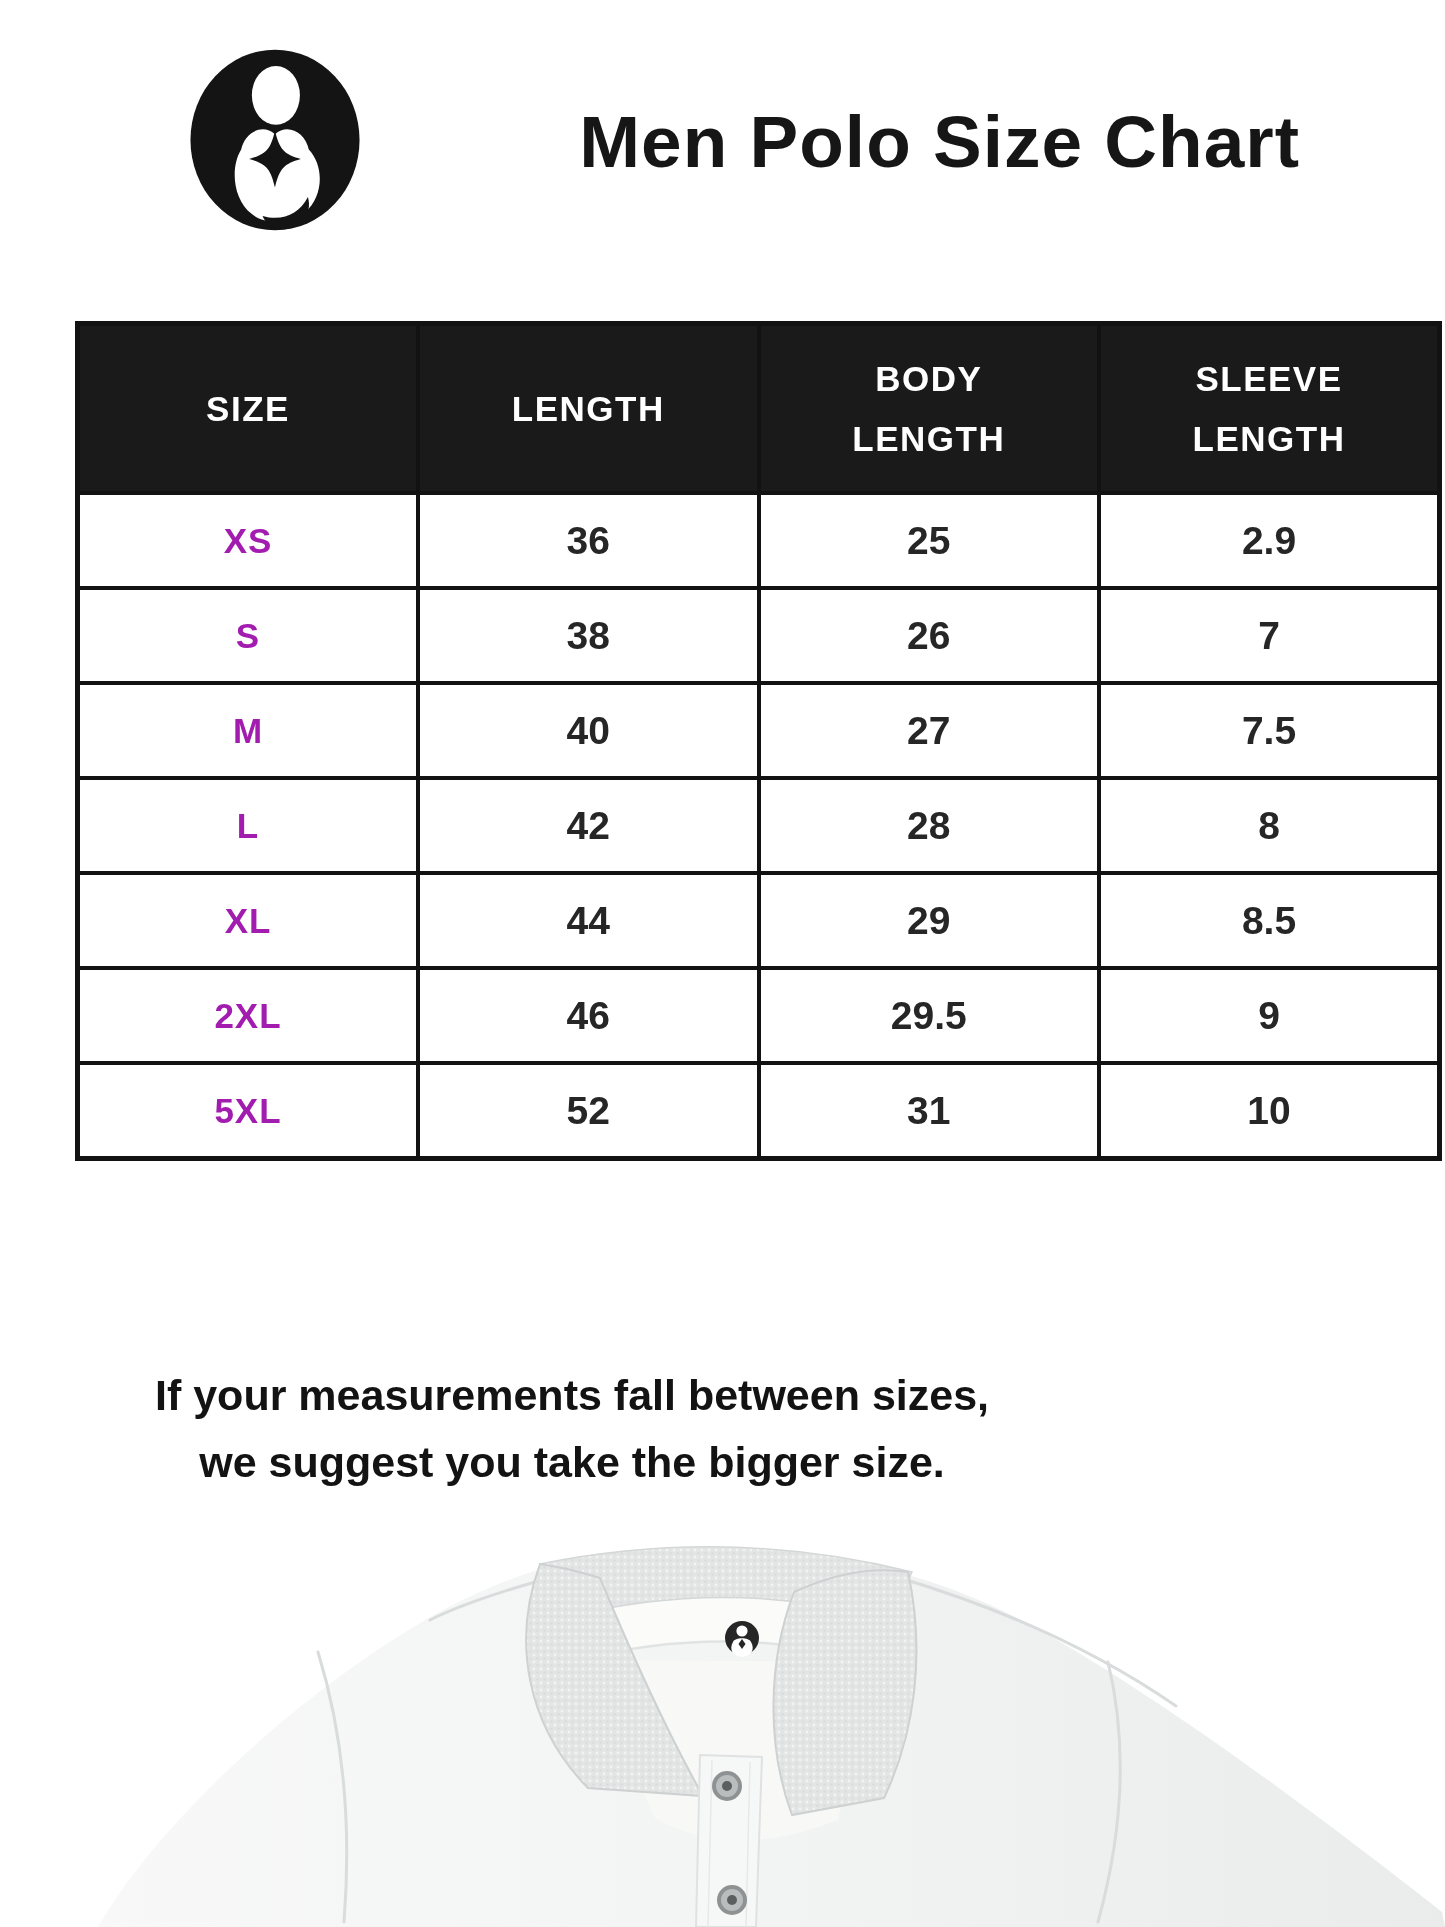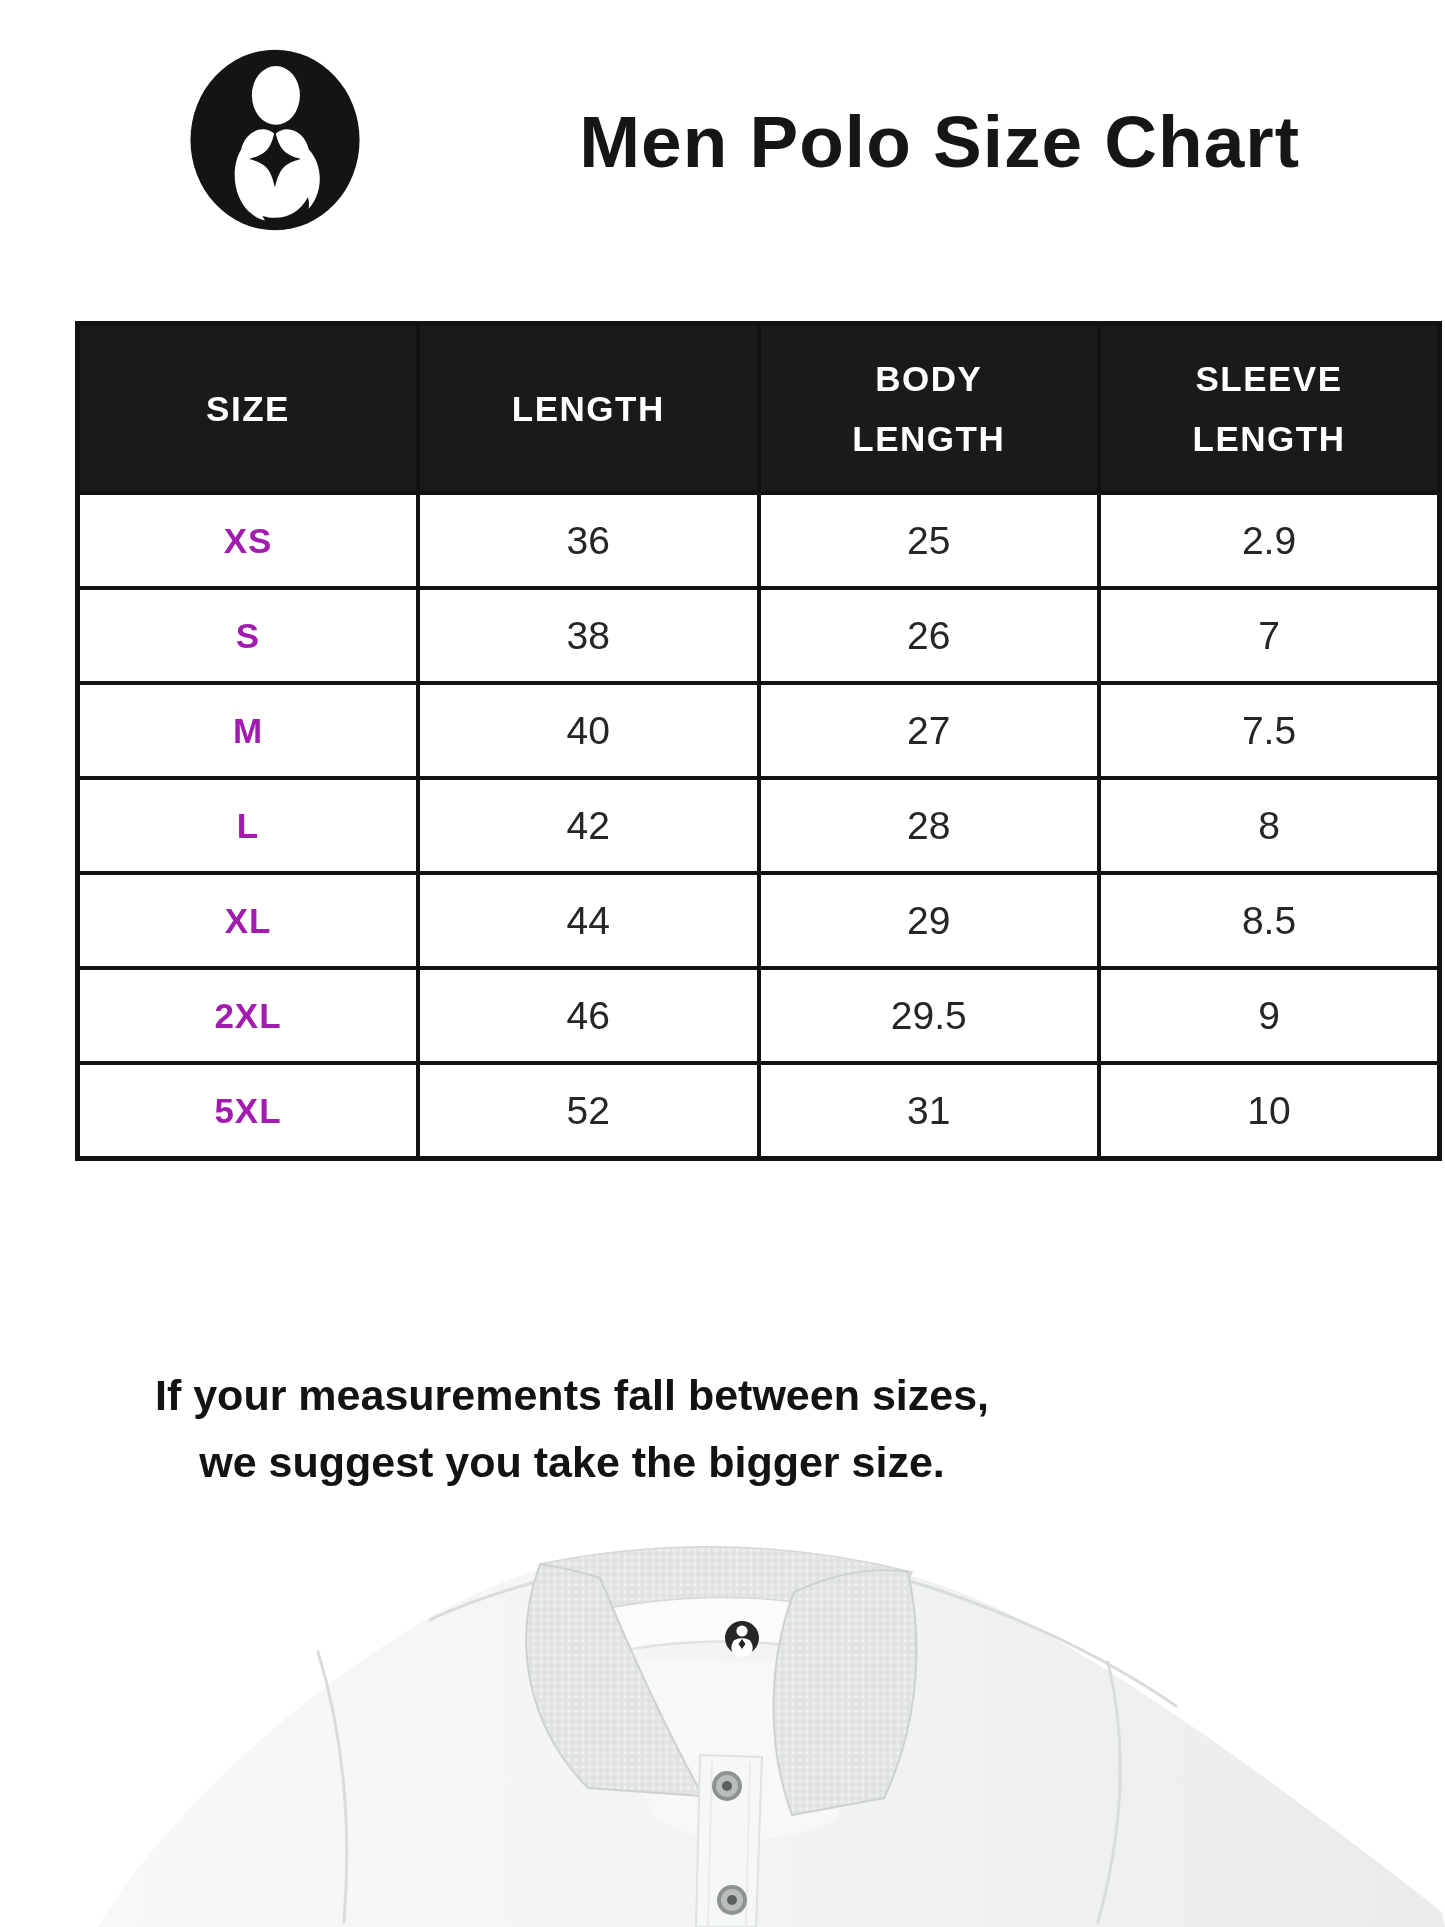--- a/index.html
+++ b/index.html
@@ -60,21 +60,21 @@
     border:4px solid var(--table-border,#121212);
     background:#ffffff;
   }
   .size-table td.size-cell{
     font-weight:700;
     font-size:35px;
     letter-spacing:1px;
     color:#a21caf;
   }
   .size-table td.num-cell{
-    font-weight:400;
+    font-weight:700;
     font-size:39px;
     color:#262626;
   }
   
   .note{
     position:absolute;
     left:0; top:1362px;
     width:1144px;
     margin:0;
     text-align:center;

